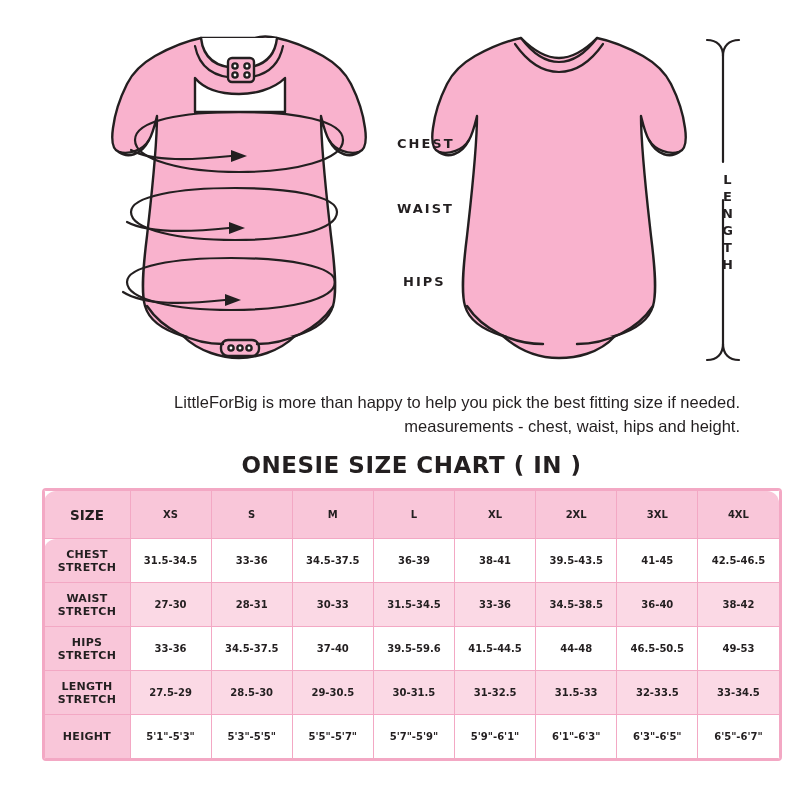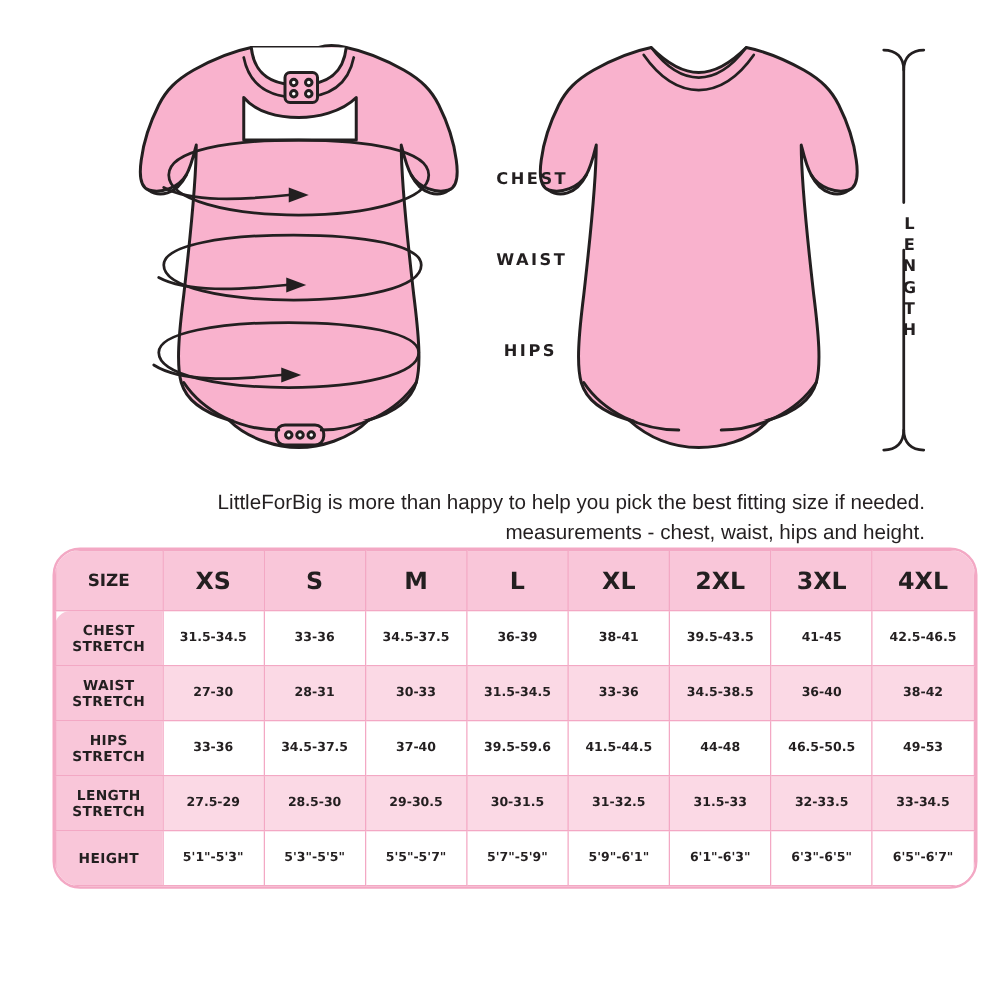--- a/index.html
+++ b/index.html
@@ -70,40 +70,40 @@
     margin-bottom: 10px;
     color: #231f20;
   }
 
   
   .table-wrap {
     position: relative;
     width: 740px;
     margin: 0 auto;
     border: 2px solid #f3a8c4;
-    border-radius: 22px;
+    border-radius: 4px;
     overflow: hidden;
     background: #ffffff;
   }
   table {
     border-collapse: collapse;
     width: 100%;
     table-layout: fixed;
   }
   th, td {
     border: 1px solid #f3a8c4;
     text-align: center;
     font-family: "DejaVu Sans", sans-serif;
     font-size: 10px;
     font-weight: 700;
     color: #231f20;
     height: 44px;
     padding: 2px 1px;
   }
-  thead th { background: #f9c6d9; font-size: 19px; height: 48px; }
+  thead th { background: #f9c6d9; font-size: 10px; height: 48px; }
   thead th.corner { background: #f9c6d9; font-size: 13.5px; }
   tbody th.rowhead {
     background: #f9c6d9;
     font-size: 11px;
     line-height: 13px;
     letter-spacing: 0.3px;
   }
   tbody tr.alt td { background: #fbd9e5; }
   tbody tr.plain td { background: #ffffff; }
   col.firstcol { width: 86px; }
@@ -239,20 +239,21 @@
     <div class="measure-label" id="label-waist">WAIST</div>
     <div class="measure-label" id="label-hips">HIPS</div>
     <div id="label-length">LENGTH</div>
   </div>
 
   <div class="help">
     <div>LittleForBig is more than happy to help you pick the best fitting size if needed.</div>
     <div>measurements - chest, waist, hips and height.</div>
   </div>
 
+  <div class="chart-title">ONESIE SIZE CHART ( IN )</div>
 
   <div class="table-wrap">
     <table>
       <colgroup>
         <col class="firstcol">
         <col>
           <col>
           <col>
           <col>
           <col>

